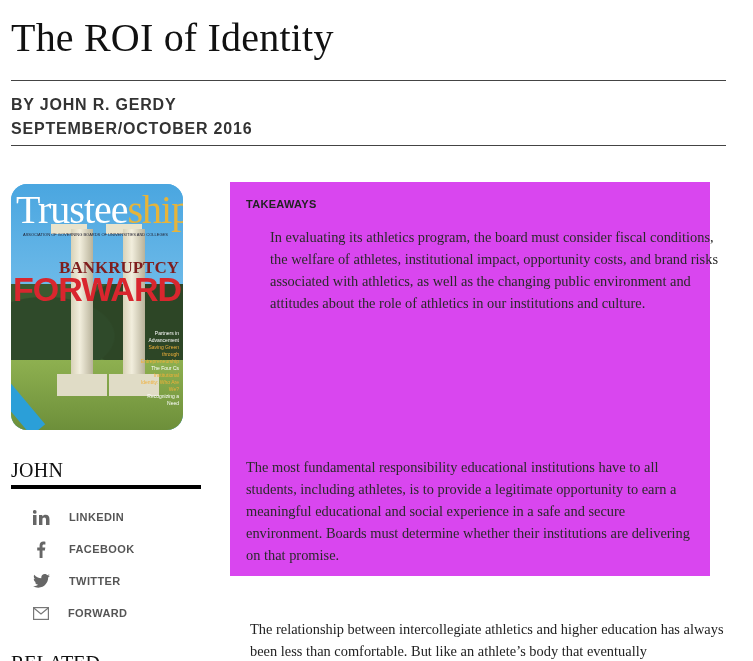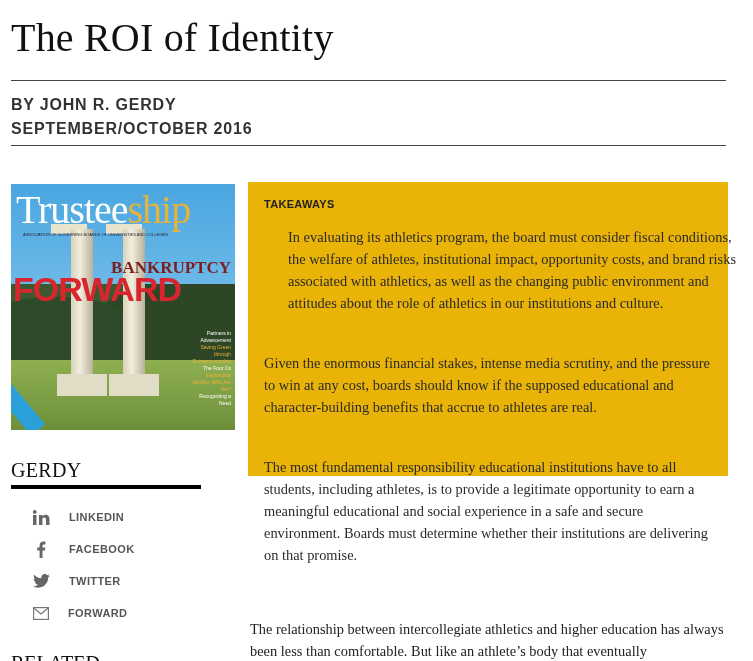--- a/index.html
+++ b/index.html
@@ -2,21 +2,21 @@
 <html><head>
 <meta charset="utf-8">
 <style>
   html, body { margin:0; padding:0; background:#fff; }
   body { width:753px; height:661px; overflow:hidden; position:relative; font-family:"Liberation Serif", serif; color:#222; }
   .title { position:absolute; left:11px; top:14px; font-size:40px; font-weight:normal; margin:0; color:#111; letter-spacing:0.2px; font-family:"Liberation Serif", serif; }
   .rule1 { position:absolute; left:11px; top:80px; width:715px; height:1px; background:#444; }
   .byline { position:absolute; left:11px; top:93px; font-family:"Liberation Sans", sans-serif; font-weight:bold; font-size:16px; color:#333; letter-spacing:0.8px; line-height:24px; }
   .rule2 { position:absolute; left:11px; top:145px; width:715px; height:1px; background:#444; }
 
-  .cover { position:absolute; left:11px; top:184px; width:224px; height:246px; overflow:hidden; background:#5ab3e6; }
+  .cover { position:absolute; left:11px; top:184px; width:172px; height:246px; overflow:hidden; background:#5ab3e6;border-radius:16px; }
   .cover .sky { position:absolute; inset:0; background:linear-gradient(#4aa6e0, #7cc2ec 60%); }
   .cover .trees { position:absolute; left:0; right:0; top:100px; height:130px; background:radial-gradient(ellipse at 20% 40%, #2f4a2a 0 35%, transparent 36%), radial-gradient(ellipse at 85% 30%, #2d4626 0 38%, transparent 39%), #3b5a30; }
   .cover .lawn { position:absolute; left:0; right:0; bottom:0; height:70px; background:linear-gradient(#8eb050, #6d8f3a); }
   .cover .col { position:absolute; top:45px; width:22px; height:150px; background:linear-gradient(90deg,#d8d2b8,#f2eedd 40%,#b8b29a); }
   .cover .col.c1 { left:60px; } .cover .col.c2 { left:112px; }
   .cover .cap { position:absolute; top:40px; width:36px; height:10px; background:#e8e3cc; }
   .cover .cap.c1 { left:40px; } .cover .cap.c2 { left:95px; }
   .cover .base { position:absolute; top:190px; width:50px; height:22px; background:#e0dcc6; }
   .cover .base.c1 { left:46px; } .cover .base.c2 { left:98px; }
   .cover .mast { position:absolute; left:5px; top:2px; font-family:"Liberation Serif", serif; font-size:40px; color:#fff; letter-spacing:-1px; }
@@ -28,21 +28,21 @@
   .cover .side .o { color:#f0b03a; }
   .cover .band { position:absolute; left:-22px; bottom:14px; width:60px; height:18px; background:#2b9fd8; transform:rotate(50deg); }
 
   .share-h { position:absolute; left:11px; top:459px; font-size:20px; color:#111; letter-spacing:0.3px; font-family:"Liberation Serif", serif; }
   .share-rule { position:absolute; left:11px; top:485px; width:190px; height:4px; background:#000; }
   .share-item { position:absolute; left:31px; display:flex; align-items:center; cursor:pointer; text-decoration:none; }
   .share-item .ico { width:20px; height:18px; display:flex; align-items:center; justify-content:center; color:#666; }
   .share-item .lbl { margin-left:18px; font-family:"Liberation Sans", sans-serif; font-weight:bold; font-size:11px; color:#555; letter-spacing:0.4px; }
   .related-h { position:absolute; left:11px; top:652px; font-size:20px; color:#111; font-family:"Liberation Serif", serif; }
 
-  .takeaways { position:absolute; left:248px; top:182px; width:480px; height:294px; background:#eab308; }
+  .takeaways { position:absolute; left:230px; top:182px; width:480px; height:394px; background:#d946ef; }
   .takeaways .th { position:absolute; left:16px; top:16px; font-family:"Liberation Sans", sans-serif; font-weight:bold; font-size:11px; letter-spacing:0.3px; color:#222; }
   .takeaways p { position:absolute; left:16px; width:452px; margin:0; font-size:14.4px; line-height:22px; color:#2a2a2a; }
   .takeaways p.p1 { top:44px;margin-left:24px; } .takeaways p.p2 { top:170px; } .takeaways p.p3 { top:274px; }
   .body-p { position:absolute; left:246px; top:614px; width:486px; margin:4px; font-size:14.4px; line-height:22px; color:#222; }
 </style>
 </head>
 <body>
 
 <h1 class="title">The ROI of Identity</h1>
 <div class="rule1"></div>
@@ -69,21 +69,21 @@
   <div class="side">
     <div>Partners in Advancement</div>
     <div class="o">Saving Green through Entrepreneurship</div>
     <div>The Four Cs</div>
     <div class="o">Institutional Identity: Who Are We?</div>
     <div>Recognizing a Need</div>
   </div>
   <div class="band"></div>
 </div>
 
-<div class="share-h">GERDY</div>
+<div class="share-h">JOHN</div>
 <div class="share-rule"></div>
 
 <a class="share-item" style="top:508px">
   <span class="ico">
     <svg width="17" height="15" viewBox="0 0 17 15">
         <rect x="0" y="5" width="3.5" height="10" fill="#666"></rect>
         <circle cx="1.75" cy="1.9" r="1.9" fill="#666"></circle>
         <path d="M6 5h3.3v1.5C10 5.4 11.2 4.8 12.6 4.8 15.4 4.8 16.5 6.5 16.5 9.4V15H13V9.9c0-1.4-.4-2.3-1.6-2.3-1.3 0-2 .9-2 2.3V15H6z" fill="#666"></path>
       </svg>
   </span>
@@ -113,17 +113,16 @@
       </svg>
   </span>
   <span class="lbl" style="margin-left:17px">FORWARD</span>
 </a>
 
 <div class="related-h">RELATED</div>
 
 <section class="takeaways">
   <div class="th">TAKEAWAYS</div>
   <p class="p1">In evaluating its athletics program, the board must consider fiscal conditions, the welfare of athletes, institutional impact, opportunity costs, and brand risks associated with athletics, as well as the changing public environment and attitudes about the role of athletics in our institutions and culture.</p>
-  <p class="p2">Given the enormous financial stakes, intense media scrutiny, and the pressure to win at any cost, boards should know if the supposed educational and character-building benefits that accrue to athletes are real.</p>
   <p class="p3">The most fundamental responsibility educational institutions have to all students, including athletes, is to provide a legitimate opportunity to earn a meaningful educational and social experience in a safe and secure environment. Boards must determine whether their institutions are delivering on that promise.</p>
 </section>
 
 <p class="body-p">The relationship between intercollegiate athletics and higher education has always been less than comfortable. But like an athlete’s body that eventually</p>
 
 </body></html>

